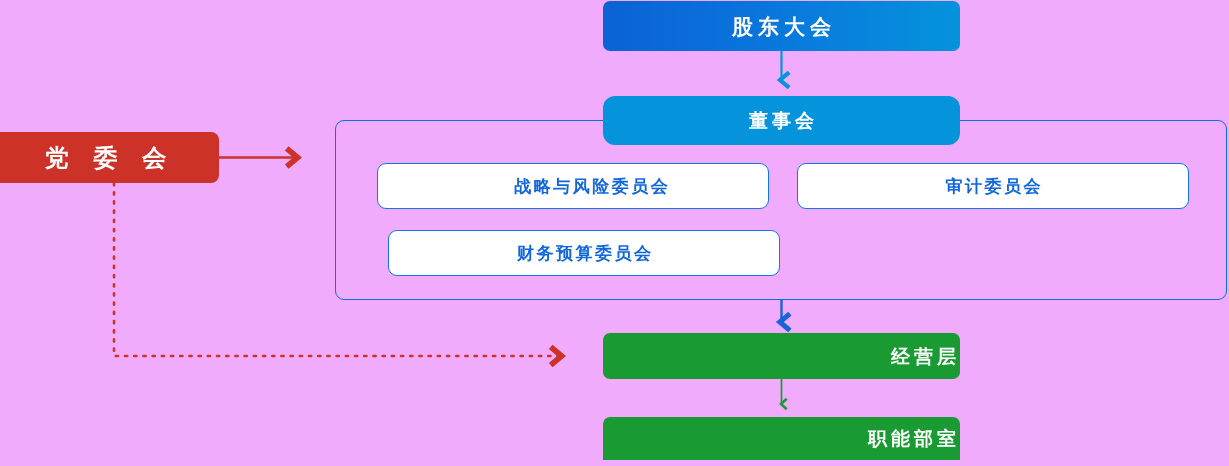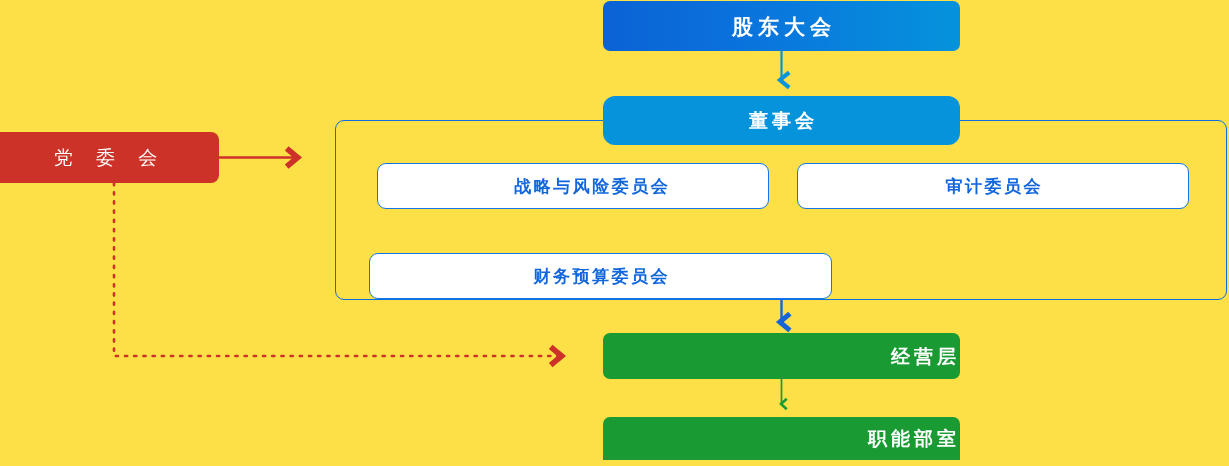--- a/index.html
+++ b/index.html
@@ -7,21 +7,21 @@
     padding: 0;
     background: #000000;
   }
   body {
     font-family: "Liberation Sans", "DejaVu Sans", sans-serif;
   }
   #chart-root {
     position: relative;
     width: 1229px;
     height: 466px;
-    background: #fde047;
+    background: #f0abfc;
     overflow: hidden;
   }
 
   
   .box-label {
     white-space: nowrap;
     line-height: 1;
   }
 
   
@@ -95,21 +95,21 @@
   }
   .committee-card .box-label {
     color: #1166dd;
     font-size: 17px;
     font-weight: bold;
     letter-spacing: 2.5px;
     text-indent: 2.5px;
   }
   #committee-strategy { left: 377px; top: 163px; width: 392px; padding-left: 36px; }
   #committee-audit    { left: 797px; top: 163px; width: 392px; }
-  #committee-finance  { left: 369px; top: 230px; width: 463px; margin-top: 23px; }
+  #committee-finance  { left: 388px; top: 230px; width: 392px; }
   #committee-nomination { left: 797px; top: 230px; width: 392px; }
 
   
   .green-box {
     position: absolute;
     left: 603px;
     width: 357px;
     height: 46px;
     background: #199a32;
     border-radius: 7px;
@@ -136,22 +136,22 @@
     height: 51px;
     background: #cc3228;
     border-radius: 8px;
     display: flex;
     align-items: center;
     justify-content: center;
     z-index: 4;
   }
   #node-party .box-label {
     color: #ffffff;
-    font-size: 19px;
-    font-weight: normal;
+    font-size: 24px;
+    font-weight: bold;
     letter-spacing: 9px;
     text-indent: 9px;
   }
 
   
   #connectors {
     position: absolute;
     left: 0;
     top: 0;
     width: 1229px;

